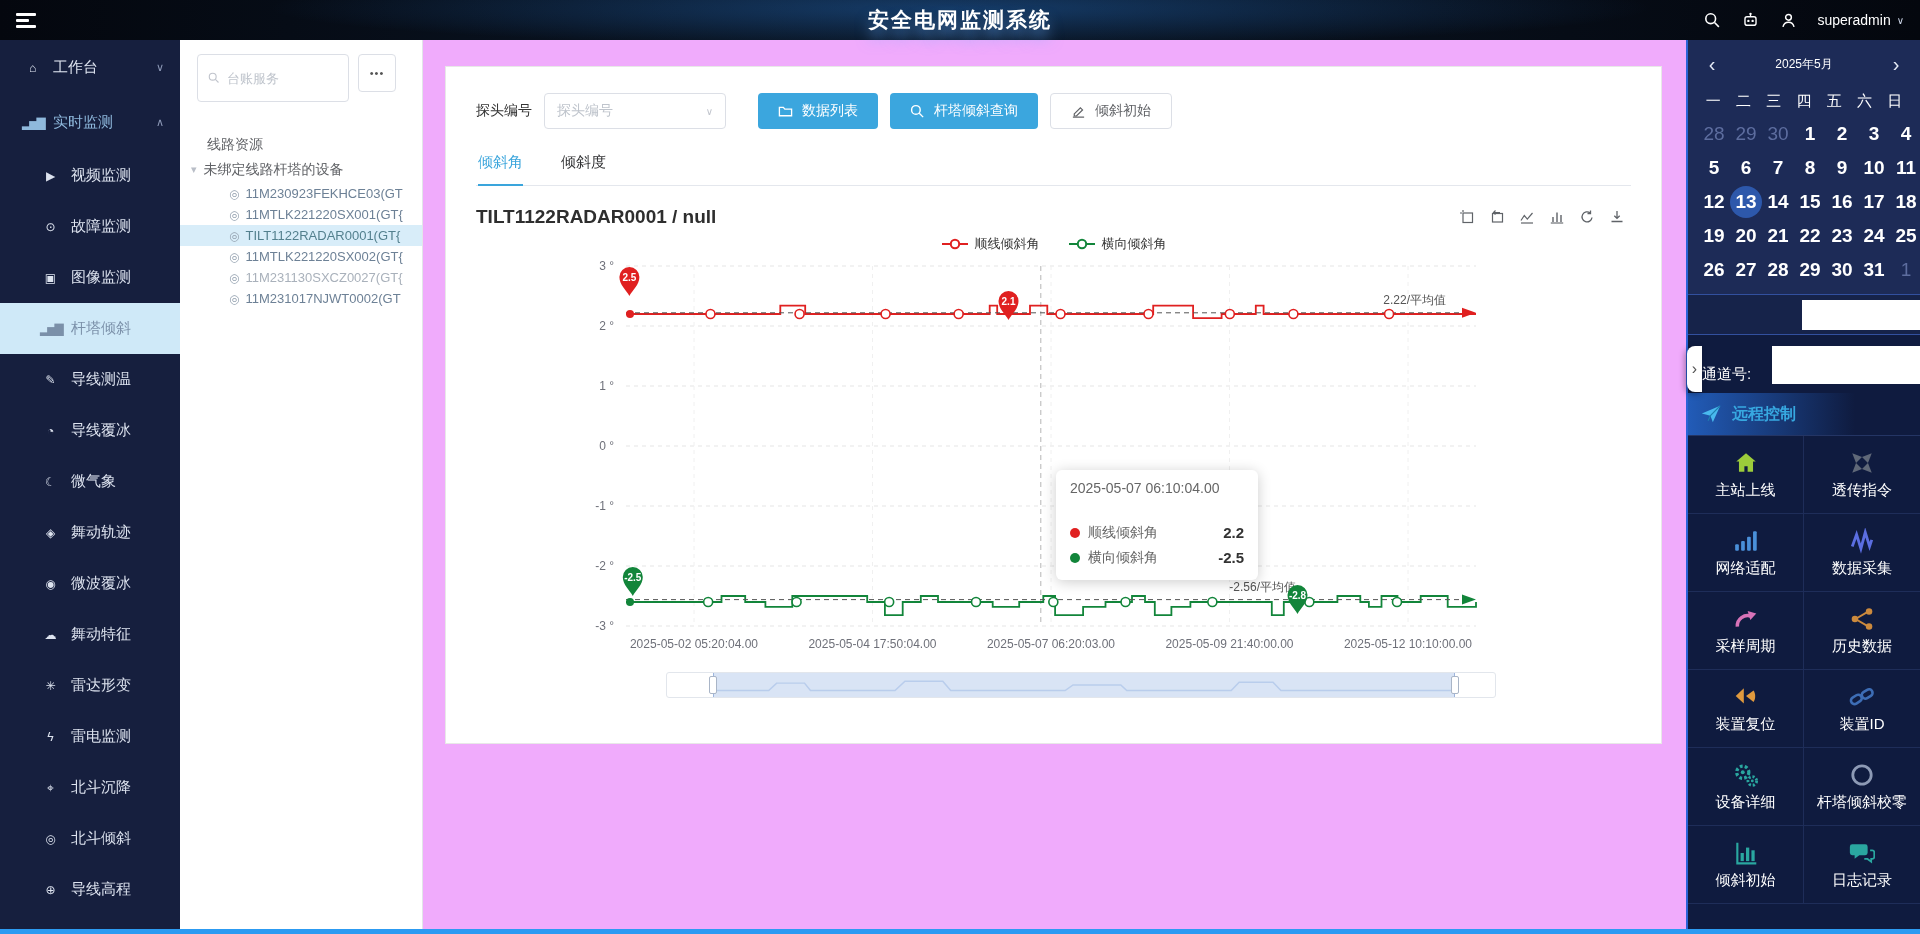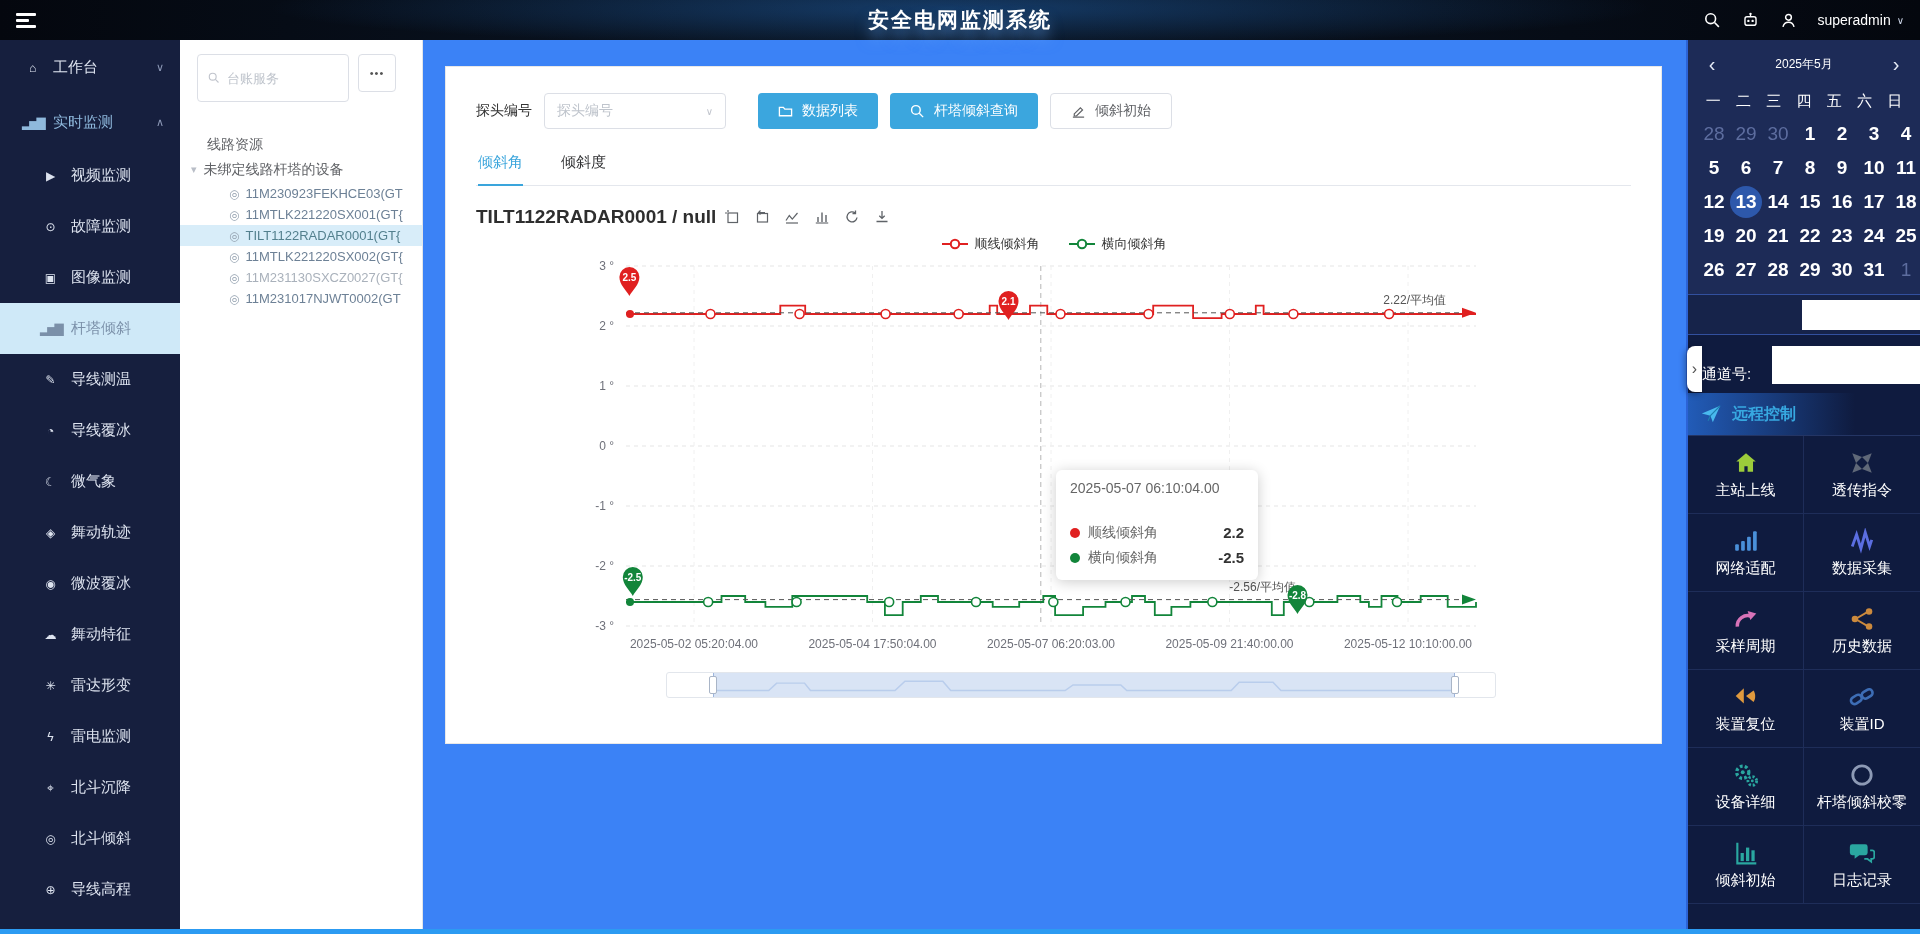--- a/index.html
+++ b/index.html
@@ -43,37 +43,37 @@
   .tree-root { padding-left:27px; height:25px; line-height:25px; cursor:pointer; }
   .tree-group { display:flex; align-items:center; gap:7px; padding-left:11px; height:25px; cursor:pointer; }
   .tree-caret { color:#b9bec7; font-size:11px; }
   .tree-devices { margin-top:1px; }
   .dev-row { height:21px; display:flex; align-items:center; gap:6px; padding-left:49px; font-size:13px; color:#6d8196; white-space:nowrap; overflow:hidden; cursor:pointer; }
   .dev-row.sel { background:#d8edf9; color:#53808e; }
   .dev-row.dim { color:#a9b1bb; }
   .dev-ico { color:#93a0af; font-size:12px; }
 
   
-  .main { flex:1; min-width:0; background:#3b82f6; padding:26px 24px 0 22px; }
+  .main { flex:1; min-width:0; background:#f0abfc; padding:26px 24px 0 22px; }
   .card { background:#fff; border:1px solid #e8e8e8; height:678px; padding:26px 30px 0; position:relative; }
   .toolbar { display:flex; align-items:center; }
   .tb-label { font-size:14px; color:#333; }
   .select { width:182px; height:36px; border:1px solid #dcdfe6; border-radius:4px; display:flex; align-items:center; justify-content:space-between; padding:0 12px; margin-left:12px; color:#bfc4cc; font-size:14px; cursor:pointer; }
   .sel-caret { font-size:10px; color:#c0c4cc; }
   .btn { height:36px; border-radius:4px; display:inline-flex; align-items:center; gap:9px; padding:0 20px; font-size:14px; cursor:pointer; border:none; font-family:inherit; }
   .btn.blue { background:#3ba6de; color:#fff; }
   .btn.b1 { margin-left:32px; }
   .btn.b2 { margin-left:12px; }
   .btn.plain { background:#fff; border:1px solid #dcdfe6; color:#606266; margin-left:12px; }
   .tabs { display:flex; gap:38px; margin-top:24px; border-bottom:1px solid #e4e7ed; padding-left:2px; }
   .tab { padding-bottom:12px; font-size:15px; color:#303133; cursor:pointer; }
   .tab.active { color:#3aa5dc; border-bottom:2px solid #3aa5dc; margin-bottom:-1px; }
 
   .chart-wrap { position:relative; margin-top:16px; }
-  .chart-head { display:flex; align-items:center; height:30px;gap:8px; }
+  .chart-head { display:flex; justify-content:space-between; align-items:center; height:30px;gap:8px; }
   .chart-title { font-size:19px; font-weight:bold; color:#2e2e2e; }
   .toolbox { display:flex; gap:14px; padding-right:6px; }
   .toolbox span { cursor:pointer; display:flex; }
   .legend-row { display:flex; justify-content:center; align-items:center; gap:28px; height:24px; font-size:13px; color:#333; }
   .legend-item { display:flex; align-items:center; gap:6px; cursor:pointer; }
 
   .tooltip { position:absolute; left:580px; top:268px; width:202px; background:#fff; border-radius:6px;
     box-shadow:0 2px 14px rgba(0,0,0,.20); padding:10px 14px; z-index:3; font-size:14px; color:#666; }
   .tip-time { margin-bottom:24px; color:#666; }
   .tip-row { display:flex; align-items:center; gap:8px; height:25px; }

